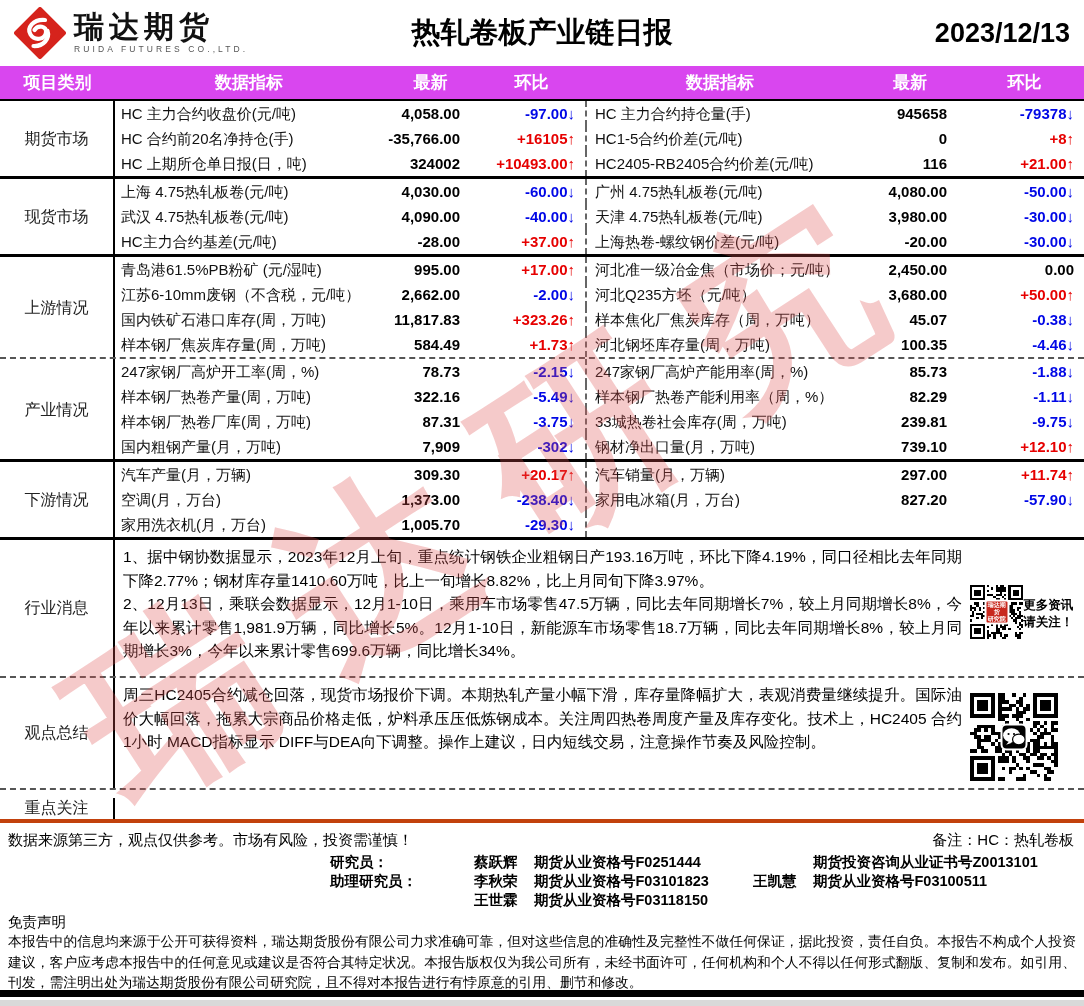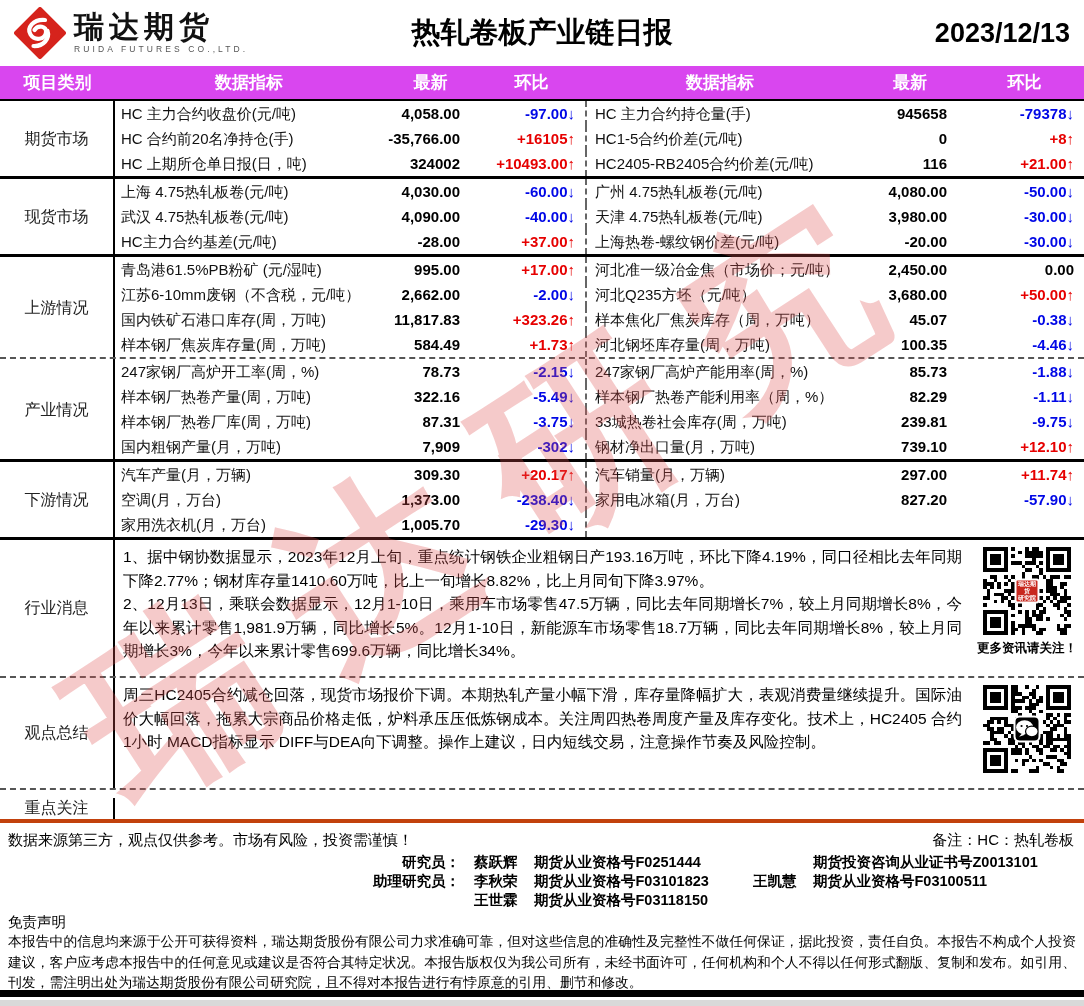--- a/index.html
+++ b/index.html
@@ -42,37 +42,37 @@
 
   
   .text-section { display:flex; }
   .text-section.news { min-height:138px; border-bottom:2px dashed #555; }
   .text-section.summary { min-height:112px; border-bottom:2px dashed #555; }
   .text-section.focus { min-height:33px; border-bottom:4px solid #c2410c;align-items:flex-end; }
   .ts-label { flex:0 0 115px; border-right:2.5px solid #000; display:flex; align-items:center;
     justify-content:center; font-size:16px; color:#222; }
   .ts-content { flex:1; padding:5px 8px 4px 8px; font-size:15.5px; line-height:23.5px; color:#000;
     text-align:justify; }
-  .ts-qr { flex:0 0 114px; display:flex; flex-direction:column; align-items:center; padding-top:7px; }
+  .ts-qr { flex:0 0 114px; display:flex; align-items:center; padding-top:7px; }
   .qr { position:relative; width:88px; height:88px; }
   .qr svg { width:100%; height:100%; }
   .qr-badge { position:absolute; left:50%; top:50%; transform:translate(-50%,-50%); }
   .qr-badge.red { width:25px; height:25px; background:#c8281e; border:2px solid #fff; border-radius:3px;
     color:#fff; font-size:6px; font-weight:bold; display:flex; align-items:center; justify-content:center;
     text-align:center; line-height:7px; }
   .qr-badge.wechat { width:27px; height:27px; background:#000; border:2px solid #fff; border-radius:6px;
     display:flex; align-items:center; justify-content:center; }
   .qr-caption { font-size:12.5px; font-weight:bold; margin-top:5px; color:#000; }
 
   
   .footnote-row { display:flex; justify-content:space-between; font-size:15px; font-weight:normal;
     padding:8px 10px 0 8px; color:#000; }
   .researchers { margin:3px 0 0 330px; }
   .res-row { display:flex; font-size:14.5px; font-weight:bold; line-height:19px; color:#000; }
-  .res-role { width:130px; text-align:right; }
+  .res-role { width:130px; }
   .res-name { width:74px; padding-left:14px; }
   .res-cert { min-width:205px; }
   .disc-title { font-size:14.5px; padding:3px 8px 0; color:#000; }
   .disc-body { font-size:13.8px; line-height:20.5px; padding:0 8px; text-align:justify; color:#000; }
   .black-bar { position:absolute; left:0; right:0; bottom:9px; height:7px; background:#000; }
   .gray-bar { position:absolute; left:0; right:0; bottom:0; height:6px; background:#d9d9d9; }
 </style>
 </head>
 <body>
 

